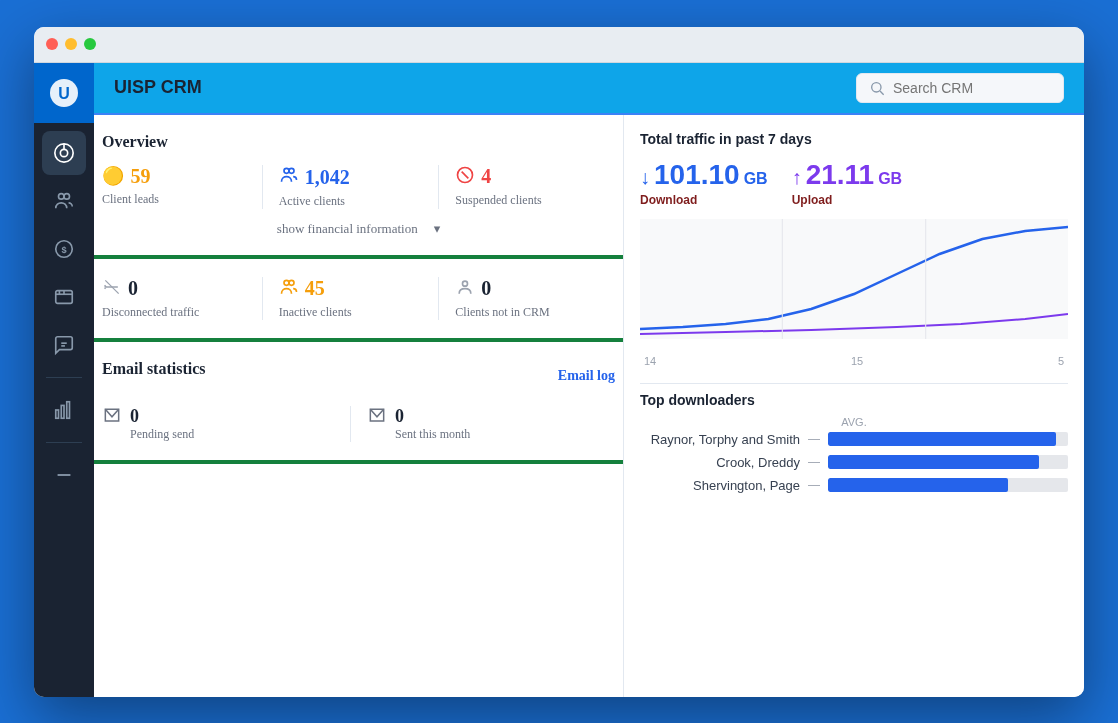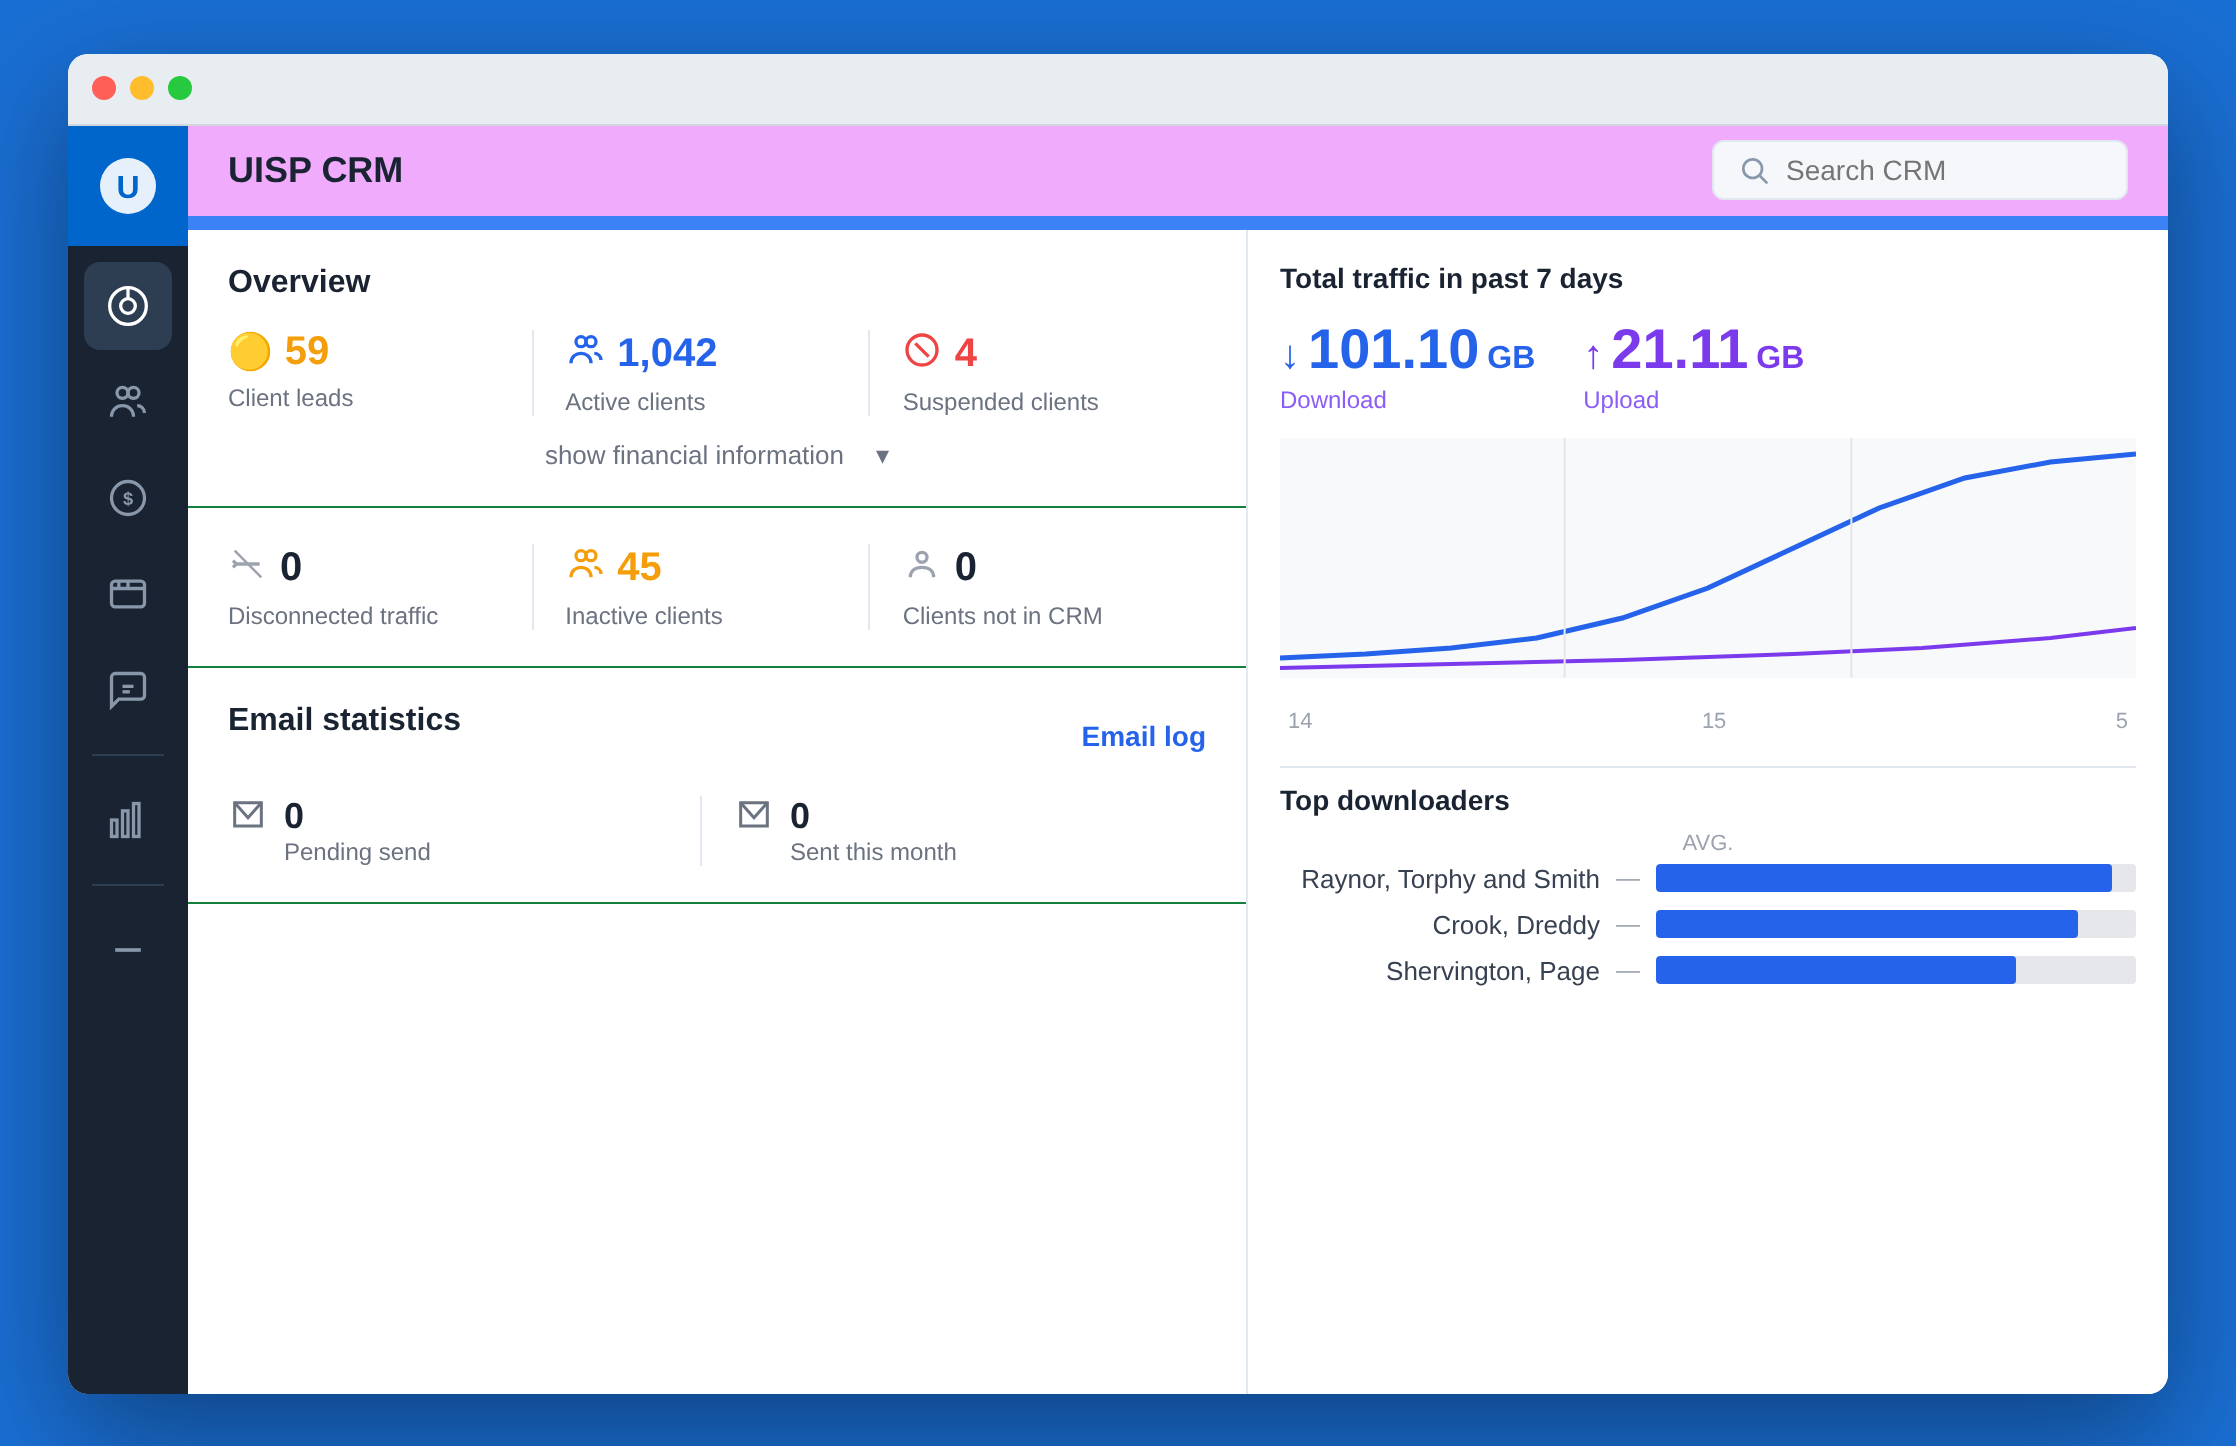--- a/index.html
+++ b/index.html
@@ -92,26 +92,26 @@
     }
     
     .main-content {
       flex: 1;
       display: flex;
       flex-direction: column;
       overflow: hidden;
     }
     
     .top-bar {
-      background: #f0abfc;
+      background: #0ea5e9;
       height: 52px;
       display: flex;
       align-items: center;
       padding: 0 20px;
-      border-bottom: 7px solid #3b82f6;
+      border-bottom: 2px solid #3b82f6;
       gap: 16px;
       flex-shrink: 0;
     }
     .app-title {
       font-size: 18px;
       font-weight: 600;
       color: #1a2332;
       flex: 1;
     }
     .search-bar {
@@ -146,22 +146,23 @@
       background: #fff;
     }
     .right-panel {
       flex: 1;
       overflow-y: auto;
       background: #fff;
       padding: 16px;
     }
     
     .section {
-      padding: 18px 20px;
-      border-bottom: 1px solid #15803d;
+      padding: 18px 8px;
+      border-bottom: 4px solid #15803d;
+      font-family: Liberation Serif, serif;
     }
     .section-title {
       font-size: 16px;
       font-weight: 700;
       color: #1a2332;
       margin-bottom: 14px;
     }
     .stats-row {
       display: flex;
       gap: 0;
@@ -277,21 +278,21 @@
     .traffic-value {
       font-size: 28px;
       font-weight: 700;
       display: flex;
       align-items: baseline;
       gap: 4px;
     }
     .traffic-value.download { color: #2563eb; }
     .traffic-value.upload { color: #7c3aed; }
     .traffic-unit { font-size: 16px; font-weight: 600; }
-    .traffic-label { font-size: 12px; color: #8b5cf6; margin-top: 2px; }
+    .traffic-label { font-size: 12px; color: #7f1d1d; margin-top: 2px; font-weight: bold; }
     
     .chart-container {
       height: 120px;
       position: relative;
       margin-bottom: 16px;
     }
     .chart-container svg { width: 100%; height: 100%; }
     .chart-labels {
       display: flex;
       justify-content: space-between;

